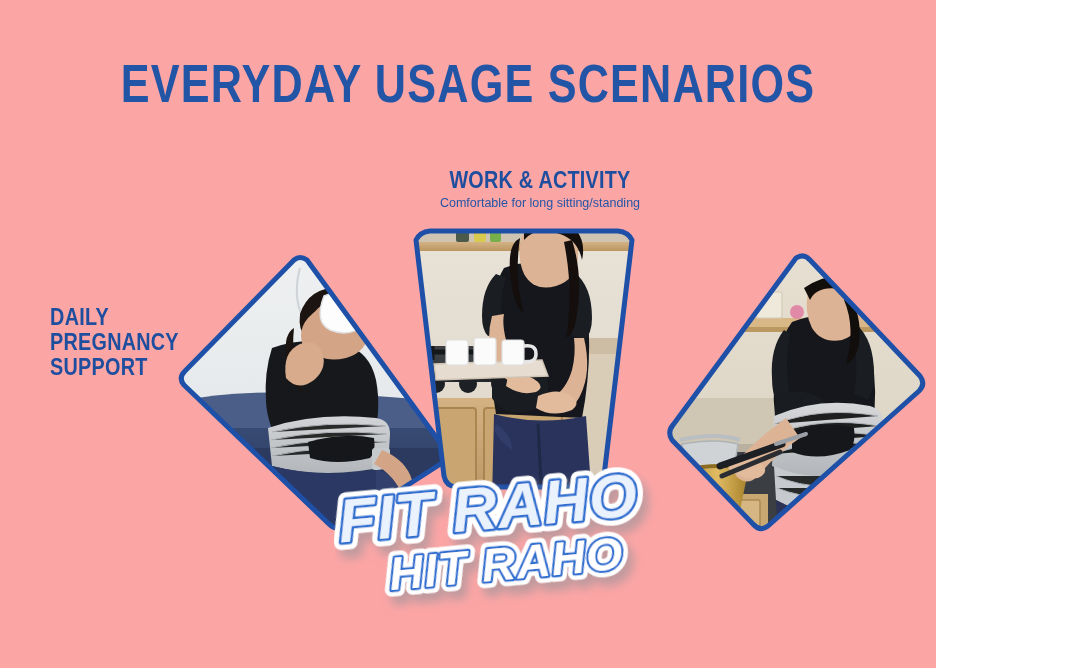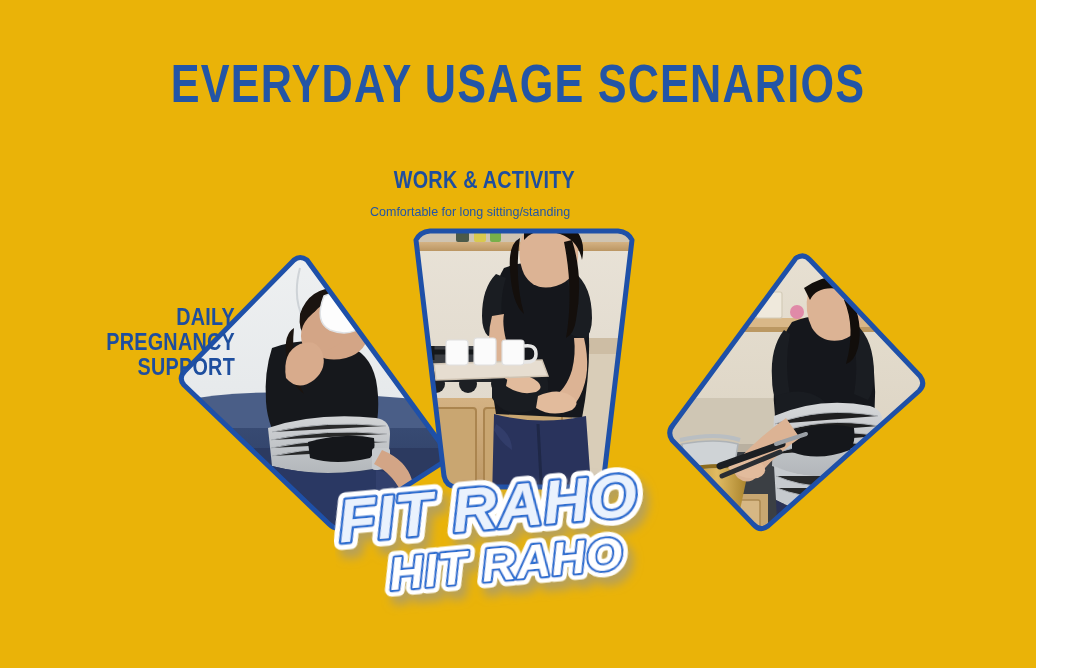--- a/index.html
+++ b/index.html
@@ -2,21 +2,21 @@
 <html><head>
 <meta charset="utf-8">
 <style>
   html,body{margin:0;padding:0;}
   body{
     width:1080px;height:668px;overflow:hidden;
     background:#ffffff;
     font-family:"Liberation Sans", sans-serif;
     position:relative;
   }
-  #stage{position:absolute;inset:0;width:1036px;height:668px;background:#eab308;overflow:hidden;}
+  #stage{position:absolute;inset:0;width:936px;height:668px;background:#fca5a5;overflow:hidden;}
 
   
   .corner{position:absolute;top:0;width:420px;height:230px;overflow:hidden;}
   .corner-l{left:0;}
   .corner-r{right:0;}
   .corner-l .blob{
     position:absolute;left:-470px;top:-480px;width:940px;height:700px;
     border-radius:0 0 100% 0;
     background:var(--brand);
   }
@@ -56,25 +56,25 @@
   .callout{position:absolute;}
   .callout .c-title{
     font-family:"Liberation Sans", sans-serif;
     font-weight:bold;font-size:23px;letter-spacing:0.3px;
     color:var(--brand-deep);line-height:1.08;
     transform:scaleX(0.86);white-space:pre-line;
   }
   .callout .c-sub{
     font-family:"Liberation Sans", sans-serif;
     font-weight:normal;font-size:12.5px;color:var(--brand);
-    margin-top:12px;white-space:nowrap;
-  }
-  .co-left{left:20px;top:305px;width:215px;text-align:right;}
+    margin-top:3px;white-space:nowrap;
+  }
+  .co-left{left:20px;top:305px;width:215px;text-align:left;}
   .co-left .c-title{transform-origin:right top;}
-  .co-center{left:370px;top:168px;width:340px;text-align:left;}
+  .co-center{left:370px;top:168px;width:340px;text-align:center;}
   .co-center .c-title{transform-origin:center top;}
   .co-right{left:840px;top:318px;width:236px;text-align:left;}
   .co-right .c-title{transform-origin:left top;}
 
   
   .panel{position:absolute;overflow:hidden;}
   .panel svg{display:block;width:100%;height:100%;}
 
   #panel-left{left:176px;top:252px;width:280px;height:288px;}
   #panel-center{left:396px;top:218px;width:256px;height:282px;}

